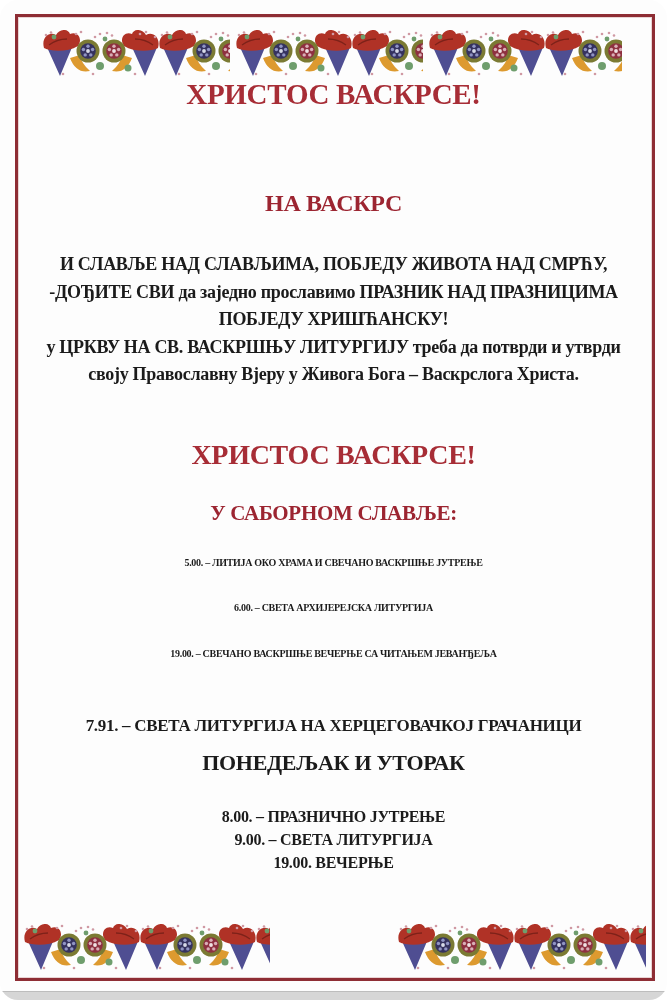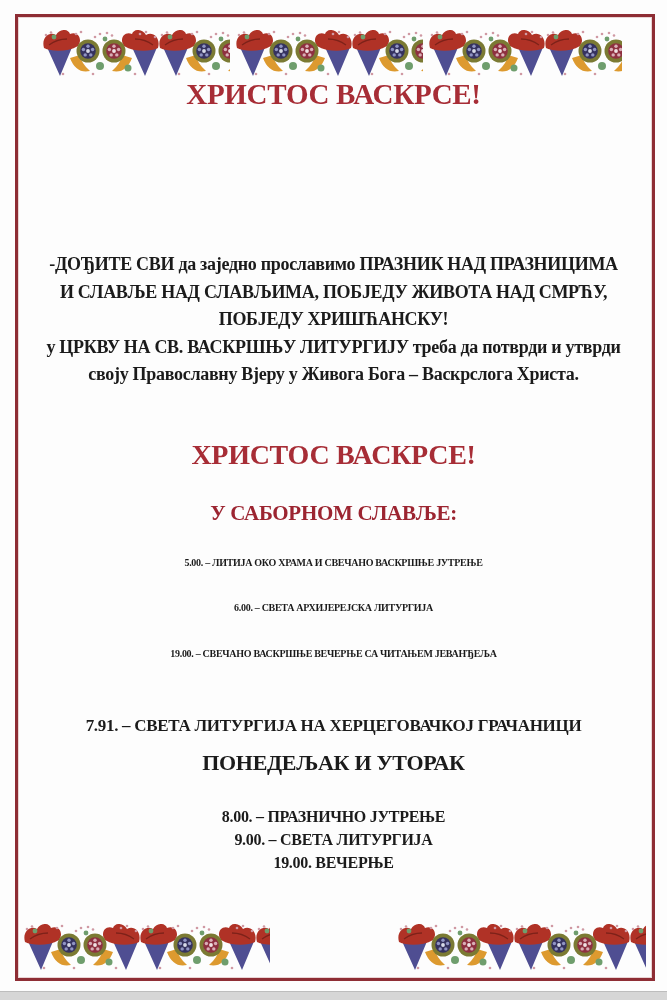--- a/index.html
+++ b/index.html
@@ -10,20 +10,21 @@
   }
   *{margin:0;padding:0;box-sizing:border-box;}
   html,body{background:#ffffff;}
   .page{
     position:relative;
     width:667px;height:1000px;
     background:#fdfdfd;
     overflow:hidden;
     font-family:"Liberation Serif","DejaVu Serif",serif;
     color:var(--ink);
+    border-radius:18px;
   }
   .frame{
     position:absolute;
     left:15px;top:14px;width:640px;height:967px;
     border:3px solid var(--frame-red);
     box-shadow:inset 0 0 0 1px #e9d4d4;
     pointer-events:none;
   }
   .orn{position:absolute;display:block;}
   .txt{
@@ -112,24 +113,25 @@
   <svg class="orn" style="left:236px;top:30px" width="187" height="48">
       <rect width="100%" height="100%" fill="url(#floral)"></rect>
     </svg>
   <svg class="orn" style="left:429px;top:30px" width="193" height="48">
       <rect width="100%" height="100%" fill="url(#floral)"></rect>
     </svg>
 
   <div class="txt title-red" style="top:78px">ХРИСТОС ВАСКРСЕ!</div>
 
 
+  <div class="txt na-vaskrs heading-red">НА ВАСКРС</div>
 
   <div class="body-block">
+    <div class="bline">И СЛАВЉЕ НАД СЛАВЉИМА, ПОБЈЕДУ ЖИВОТА НАД СМРЋУ,</div>
     <div class="bline">-ДОЂИТЕ СВИ да заједно прославимо ПРАЗНИК НАД ПРАЗНИЦИМА</div>
-    <div class="bline">И СЛАВЉЕ НАД СЛАВЉИМА, ПОБЈЕДУ ЖИВОТА НАД СМРЋУ,</div>
     <div class="bline">ПОБЈЕДУ ХРИШЋАНСКУ!</div>
     <div class="bline">у ЦРКВУ НА СВ. ВАСКРШЊУ ЛИТУРГИЈУ треба да потврди и утврди</div>
     <div class="bline">своју Православну Вјеру у Живога Бога – Васкрслога Христа.</div>
   </div>
 
   <div class="txt title-red" style="top:439px;font-size:28px">ХРИСТОС ВАСКРСЕ!</div>
 
   <div class="txt heading-red" style="top:501px;font-size:21px">У САБОРНОМ СЛАВЉЕ:</div>
 
   <div class="txt sched" style="top:557px">5.00. – ЛИТИЈА ОКО ХРАМА И СВЕЧАНО ВАСКРШЊЕ ЈУТРЕЊЕ</div>

